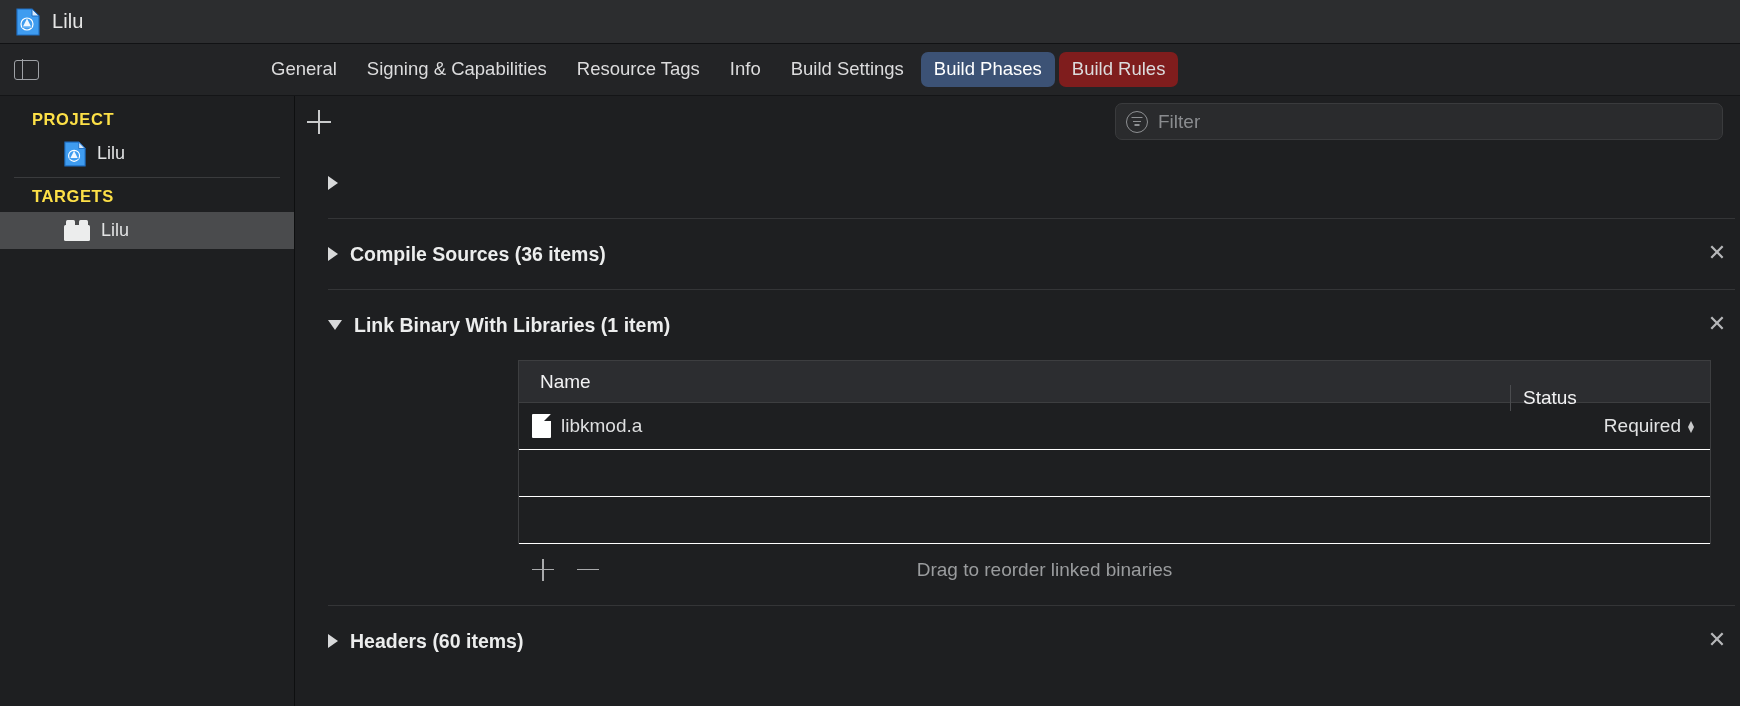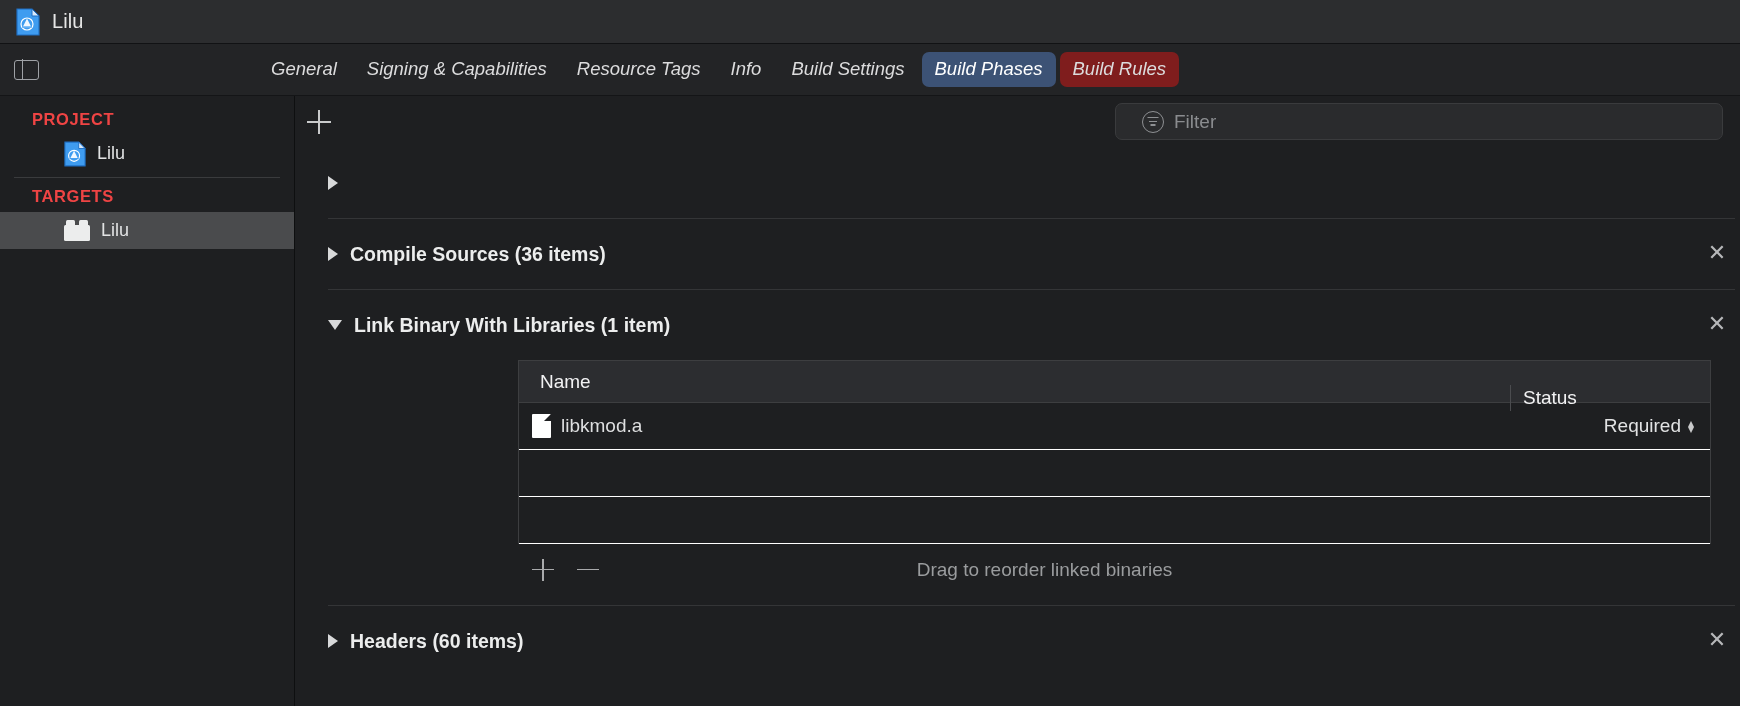--- a/index.html
+++ b/index.html
@@ -28,21 +28,20 @@
   }
 
   
   #tabbar {
     height: 52px;
     background: #232426;
     display: flex;
     align-items: center;
     border-bottom: 1px solid #141517;
     position: relative;
-    font-style: italic;
   }
   #sidebar-toggle {
     width: 52px; height: 52px;
     display: flex; align-items: center; justify-content: center;
     flex: 0 0 auto;
   }
   .panel-icon {
     width: 25px; height: 20px;
     border: 1.6px solid #9fa2a6;
     border-radius: 3px;
@@ -76,21 +75,21 @@
 
   
   #sidebar {
     width: 295px;
     flex: 0 0 295px;
     background: #1e1f21;
     border-right: 1px solid #0e0f10;
     padding-top: 8px;
   }
   .group-header {
-    color: #ef4444;
+    color: #fde047;
     font-size: 16.5px;
     font-weight: bold;
     letter-spacing: .6px;
     padding: 6px 0 6px 32px;
   }
   .nav-row {
     display: flex;
     align-items: center;
     height: 37px;
     padding-left: 64px;
@@ -134,21 +133,21 @@
 
   #filter-field {
     position: absolute;
     left: 820px; right: 17px; top: 7px;
     height: 37px;
     background: #2a2b2d;
     border: 1px solid #3a3b3d;
     border-radius: 7px;
     display: flex;
     align-items: center;
-    padding-left: 26px;
+    padding-left: 10px;
   }
   .filter-icon {
     width: 22px; height: 22px;
     border: 1.7px solid #8e9093;
     border-radius: 50%;
     position: relative;
     flex: 0 0 auto;
   }
   .filter-icon i {
     position: absolute;

